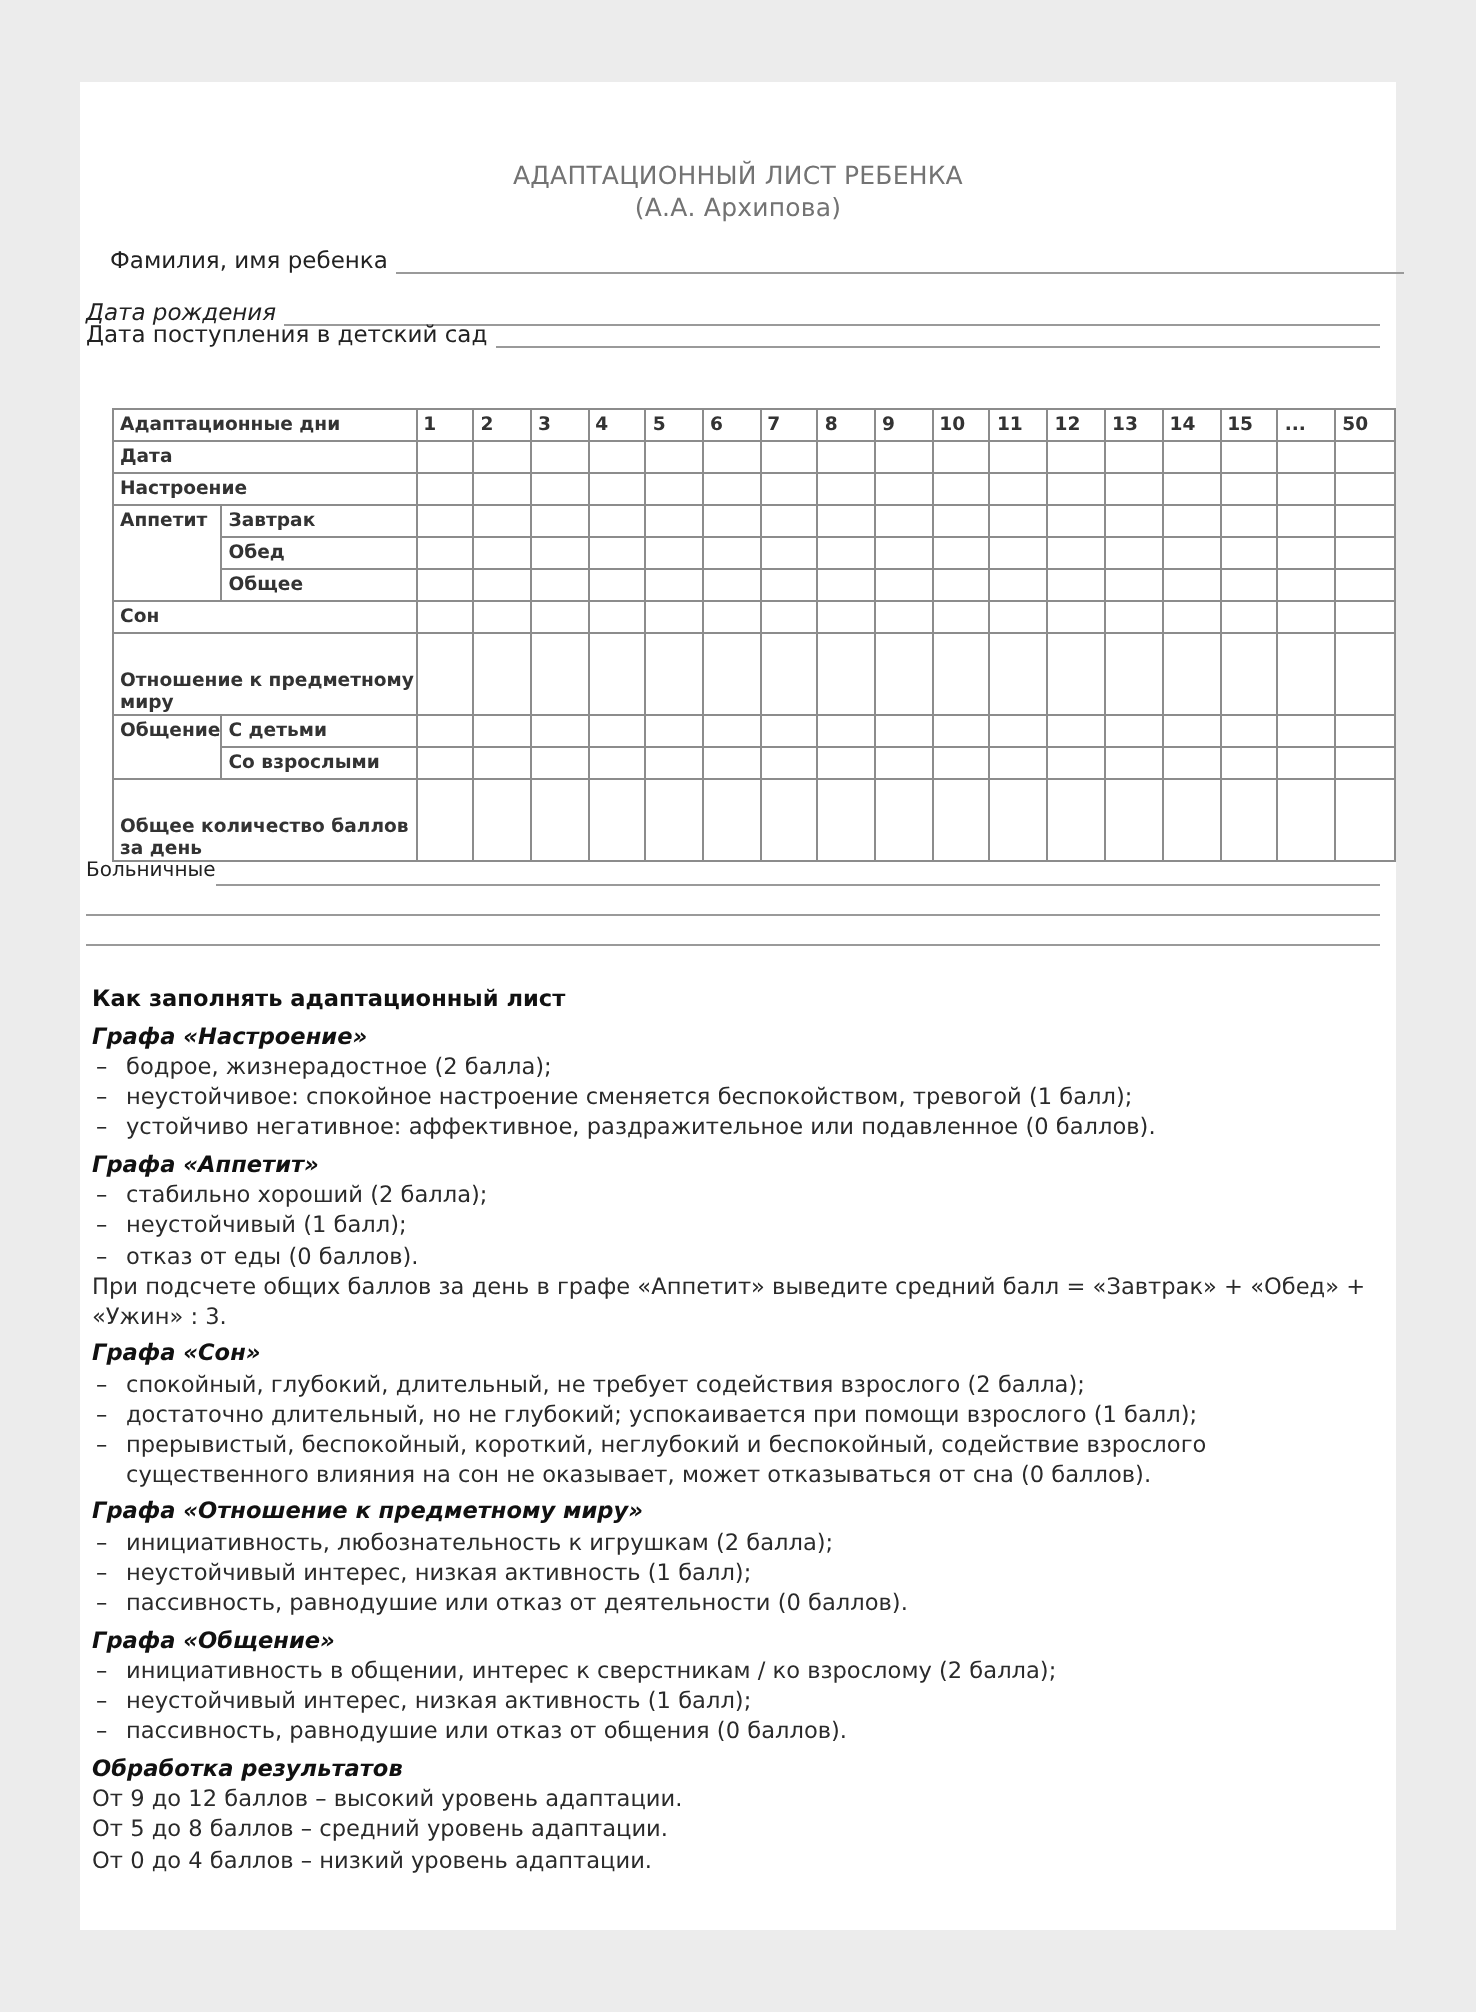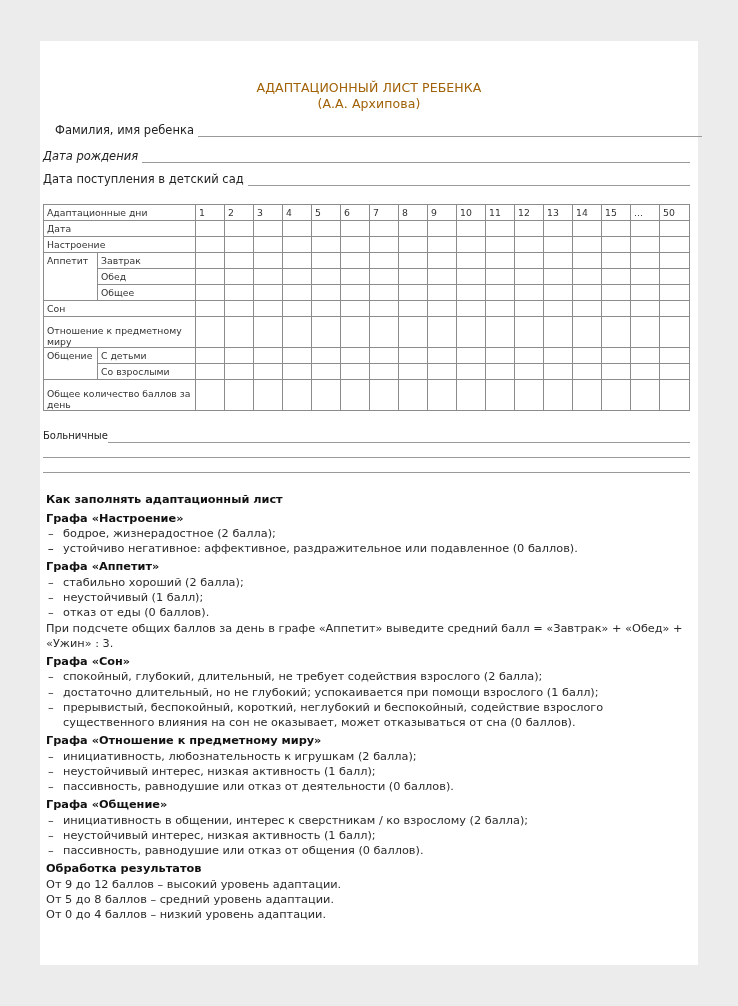--- a/index.html
+++ b/index.html
@@ -15,54 +15,55 @@
       position: absolute;
       left: 40px; top: 41px;
       width: 658px; height: 924px;
       background: #fff;
     }
     .title {
       position: absolute; left: 0; width: 100%;
       text-align: center;
       font-size: 12.5px;
       letter-spacing: 0.1px;
-      color: #a16207;
+      color: #737373;
     }
     .title.t1 { top: 39px; }
     .title.t2 { top: 55px; }
 
     .field {
       position: absolute; left: 3px; width: 647px;
       display: flex; align-items: flex-end;
       font-size: 11.5px;
       height: 16px;
     }
     .field .lbl { white-space: nowrap; padding-right: 4px; line-height: 14px; }
     .field .line { flex: 1; border-bottom: 1px solid #9a9a9a; height: 12px; }
     .f1 { top: 80px; margin-left: 12px; }
     .f2 { top: 106px; font-style: italic; }
-    .f3 { top: 129px; }
+    .f3 { top: 117px; }
 
     table.grid {
-      position: absolute; left: 3px; top: 163px;
+      position: absolute; left: 16px; top: 163px;
       border-collapse: collapse;
       font-size: 9.3px;
       table-layout: fixed;
       color: #333;
+      font-weight: bold;
     }
     table.grid td {
       border: 1px solid #8c8c8c;
       padding: 0 0 0 3px;
       vertical-align: top;
       line-height: 11px;
       height: 16px;
       box-sizing: border-box;
       overflow: hidden;
     }
-    table.grid td.tall { height: 29px; padding-top: 8px; }
+    table.grid td.tall { height: 29px; padding-top: 18px; }
     table.grid td.c { padding-top: 2px; }
     .bol {
       position: absolute; left: 3px; width: 647px; top: 386px;
       display: flex; align-items: flex-end; font-size: 10px; height: 16px;
     }
     .bol .lbl { white-space: nowrap; line-height: 14px; }
     .bol .line { flex: 1; border-bottom: 1px solid #9a9a9a; height: 12px; }
     .hline {
       position: absolute; left: 3px; width: 647px;
       border-bottom: 1px solid #9a9a9a;
@@ -73,21 +74,21 @@
     .instr {
       position: absolute; left: 6px; top: 451px; width: 648px;
       font-size: 11.3px;
       line-height: 15.2px;
       color: #2a2a2a;
     }
     .instr h3 {
       margin: 0; font-size: 11.3px; font-weight: bold; line-height: 15.5px;
       color: #111;
     }
-    .instr h3.sec { margin-top: 3px; }
+    .instr h3.sec { margin-top: 3px; font-style: italic; }
     .instr ul { list-style: none; margin: 0; padding: 0; }
     .instr li { position: relative; padding-left: 17px; }
     .instr li .dash { position: absolute; left: 2px; top: 0; }
     .instr p { margin: 0; }
   </style>
 </head>
 <body>
 
 <div class="page">
   <div class="title t1">АДАПТАЦИОННЫЙ ЛИСТ РЕБЕНКА</div>
@@ -360,21 +361,21 @@
   </div>
   <div class="hline hl1"></div>
   <div class="hline hl2"></div>
 
   <div class="instr">
     <h3>Как заполнять адаптационный лист</h3>
     <div id="sections">
         <h3 class="sec">Графа «Настроение»</h3>
         <ul>
           <li><span class="dash">–</span><span>бодрое, жизнерадостное (2 балла);</span></li>
-          <li><span class="dash">–</span></li>
+          <li><span class="dash">–</span><span>неустойчивое: спокойное настроение сменяется беспокойством, тревогой (1 балл);</span></li>
           <li><span class="dash">–</span><span>устойчиво негативное: аффективное, раздражительное или подавленное (0 баллов).</span></li>
         </ul>
         <h3 class="sec">Графа «Аппетит»</h3>
         <ul>
           <li><span class="dash">–</span><span>стабильно хороший (2 балла);</span></li>
           <li><span class="dash">–</span><span>неустойчивый (1 балл);</span></li>
           <li><span class="dash">–</span><span>отказ от еды (0 баллов).</span></li>
         </ul>
         <p>При подсчете общих баллов за день в графе «Аппетит» выведите средний балл = «Завтрак» + «Обед» + «Ужин» : 3.</p>
         <h3 class="sec">Графа «Сон»</h3>

